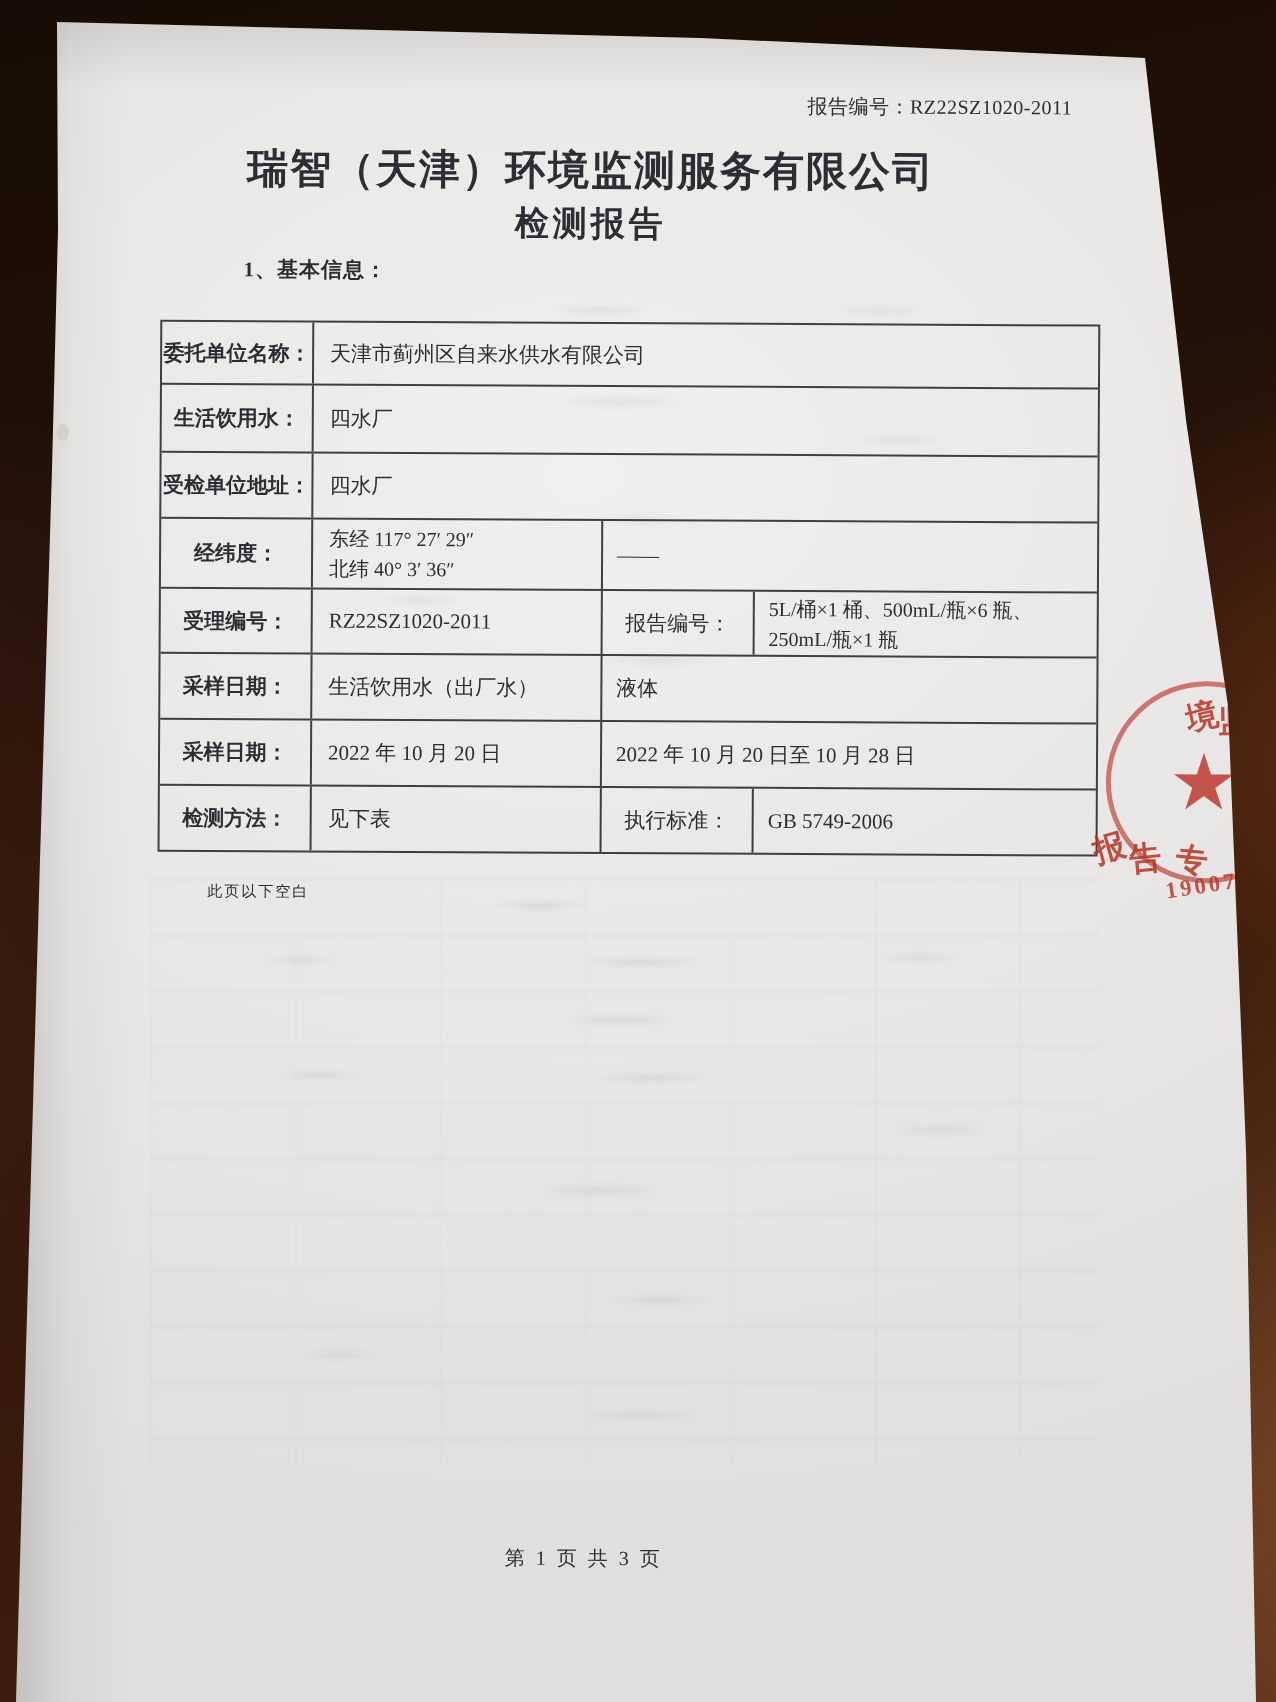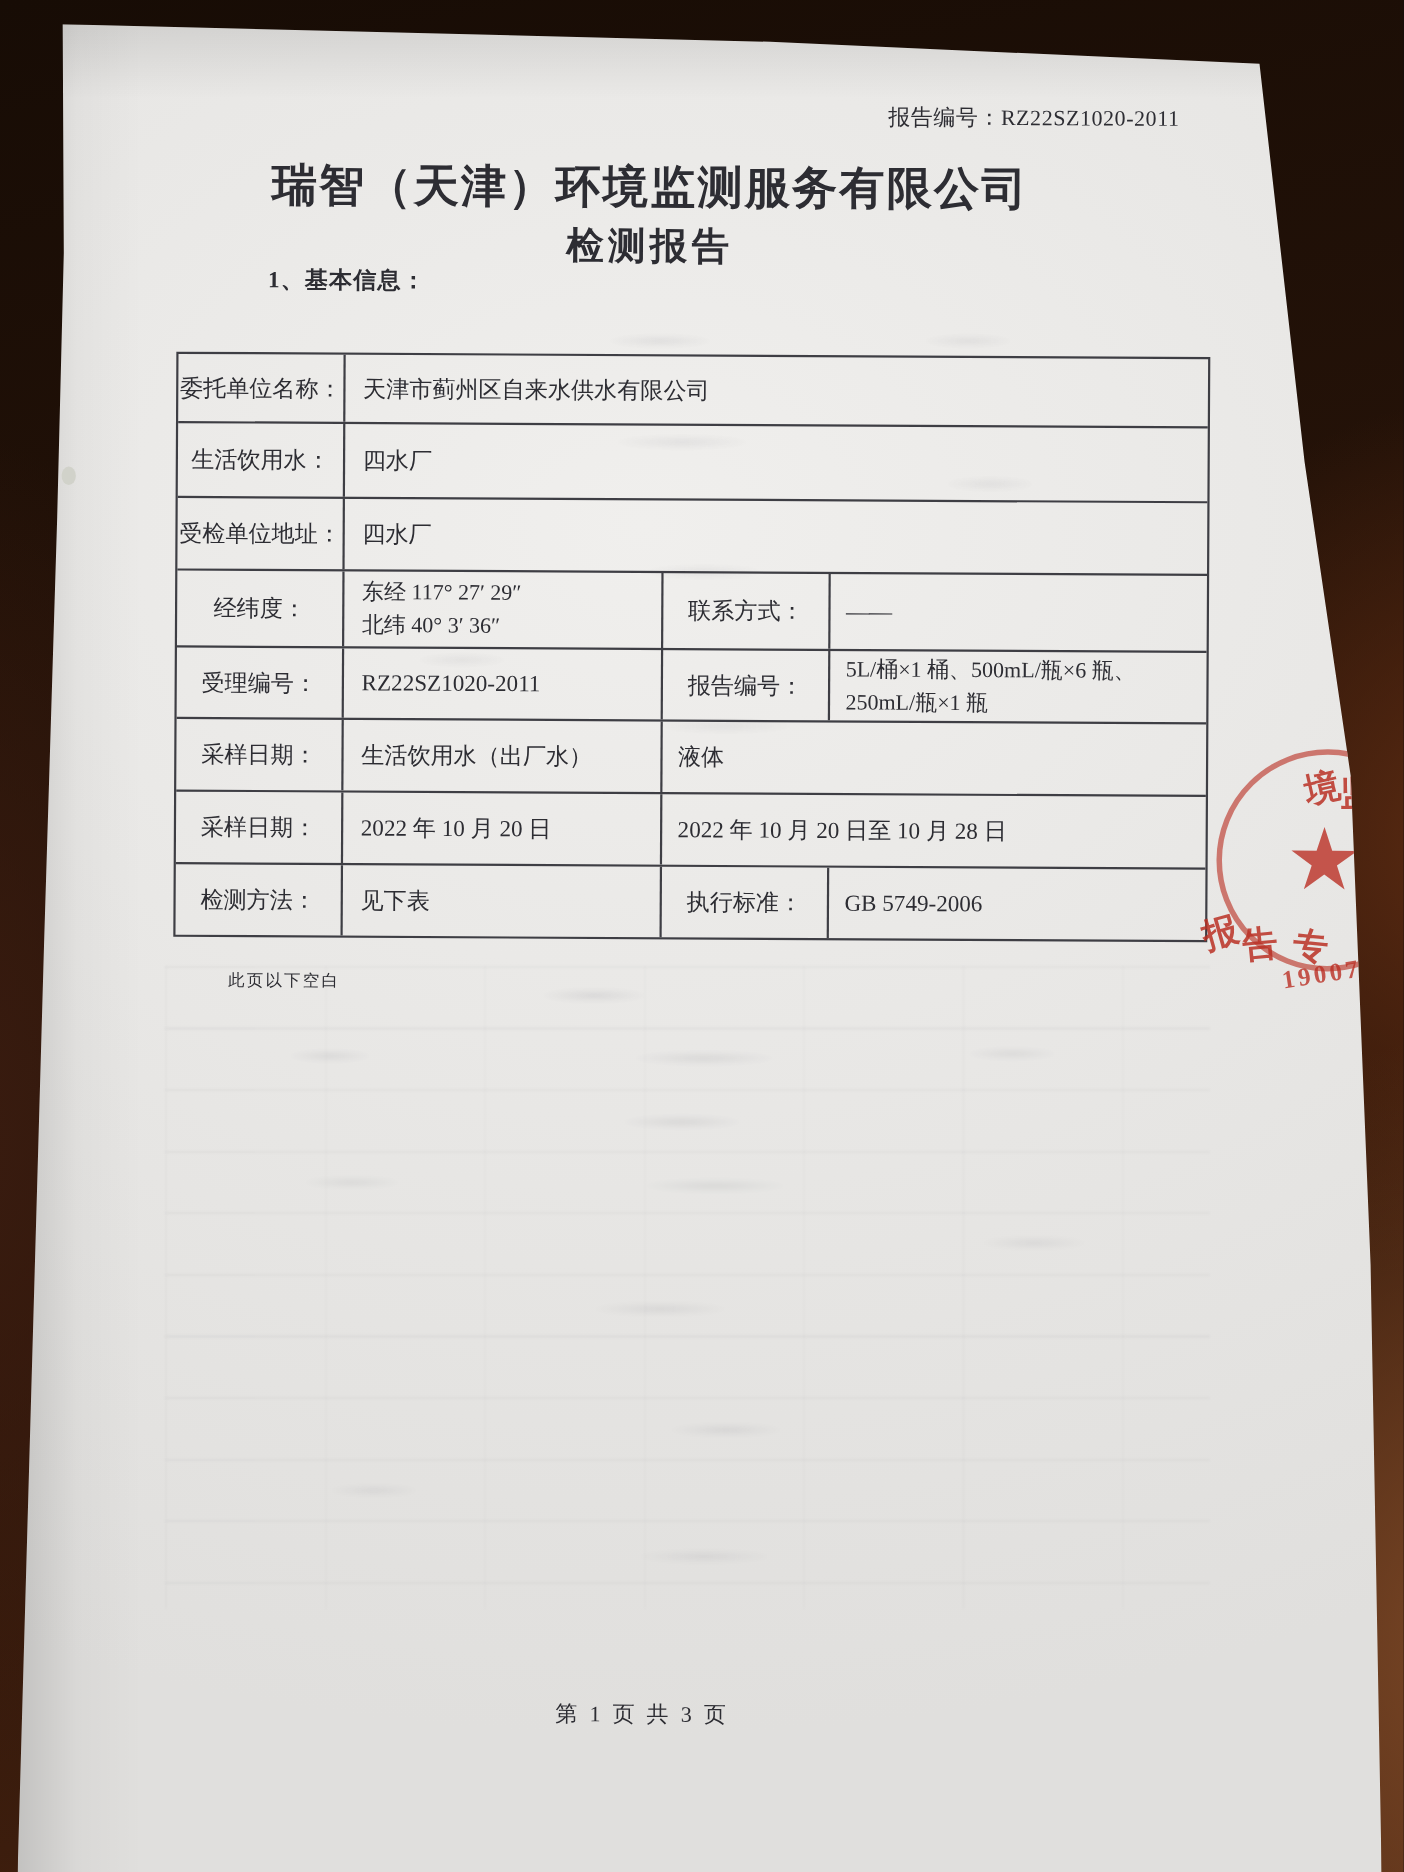--- a/index.html
+++ b/index.html
@@ -19,29 +19,29 @@
     background:
       linear-gradient(270deg, rgba(255,255,255,.40) 0px, rgba(255,255,255,0) 34px),
       linear-gradient(90deg, rgba(0,0,0,.16) 0px, rgba(0,0,0,.03) 70px, rgba(0,0,0,0) 130px),
       linear-gradient(180deg, rgba(0,0,0,.12) 0px, rgba(0,0,0,0) 90px),
       radial-gradient(1500px 1100px at 45% 28%, #f0efed 0%, #e7e6e4 55%, #e0dfdd 100%);
   }
   .content{position:absolute;inset:0;transform:rotate(.3deg);transform-origin:600px 380px;color:#2d2d33;}
   .report-no{position:absolute;left:806px;top:92px;font-size:20px;letter-spacing:.5px;}
   .company{position:absolute;left:0;top:143px;width:1180px;text-align:center;font-size:41px;font-weight:bold;letter-spacing:2px;}
   .doctitle{position:absolute;left:0;top:201px;width:1180px;text-align:center;font-size:34px;font-weight:bold;letter-spacing:4px;}
-  .section{position:absolute;left:243px;top:242px;font-size:21px;font-weight:bold;letter-spacing:1px;}
+  .section{position:absolute;left:243px;top:257px;font-size:21px;font-weight:bold;letter-spacing:1px;}
   .tbl{position:absolute;left:160px;top:322px;width:940px;border:2px solid #3e3e44;box-sizing:border-box;font-size:21px;}
   .row{display:flex;box-sizing:border-box;}
   .row + .row{border-top:2px solid #3e3e44;}
   .r1{height:61px}.r2{height:68px}.r3{height:66px}.r4{height:70px}
   .r5{height:65px}.r6{height:66px}.r7{height:66px}.r8{height:66px}
   .cell{box-sizing:border-box;display:flex;align-items:center;overflow:hidden;}
   .cell + .cell{border-left:2px solid #3e3e44;}
-  .lab{width:150px;justify-content:center;}
+  .lab{width:150px;justify-content:center;font-weight:bold;}
   .lab2{width:152px;justify-content:center;text-align:center;}
   .val{flex:1;padding-left:16px;}
   .v2{width:290px;padding-left:16px;}
   .v4{flex:1;padding-left:14px;}
   .two{flex-direction:column;justify-content:center;align-items:flex-start;line-height:30px;font-size:20px;}
   .two span{white-space:nowrap;}
   .blank-note{position:absolute;left:210px;top:884px;font-size:15px;letter-spacing:2px;}
   .footer{position:absolute;left:0;top:1545px;width:1180px;text-align:center;font-size:20px;letter-spacing:3px;}
   
   .bleed{position:absolute;left:150px;top:878px;width:950px;height:585px;opacity:.55;filter:blur(1px);
@@ -111,21 +111,20 @@
         <div class="row r3">
           <div class="cell lab">受检单位地址：</div>
           <div class="cell val">四水厂</div>
         </div>
         <div class="row r4">
           <div class="cell lab">经纬度：</div>
           <div class="cell v2 two">
             <span>东经 117° 27′ 29″</span>
             <span>北纬 40° 3′ 36″</span>
           </div>
-          <div class="cell lab2">联系方式：</div>
           <div class="cell v4">——</div>
         </div>
         <div class="row r5">
           <div class="cell lab">受理编号：</div>
           <div class="cell v2">RZ22SZ1020-2011</div>
           <div class="cell lab2">报告编号：</div>
           <div class="cell v4 two">
             <span>5L/桶×1 桶、500mL/瓶×6 瓶、</span>
             <span>250mL/瓶×1 瓶</span>
           </div>

